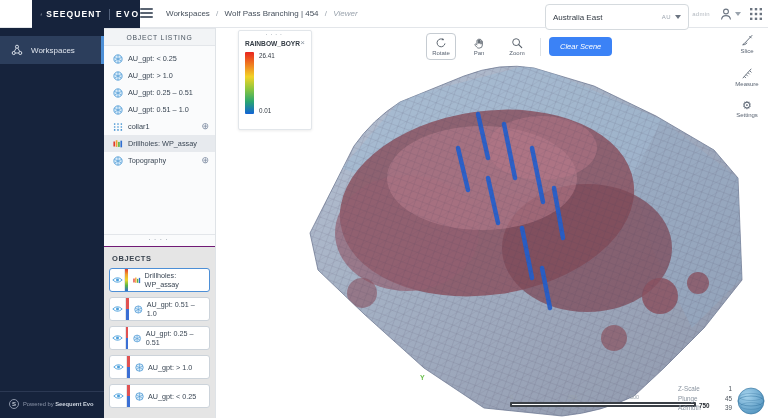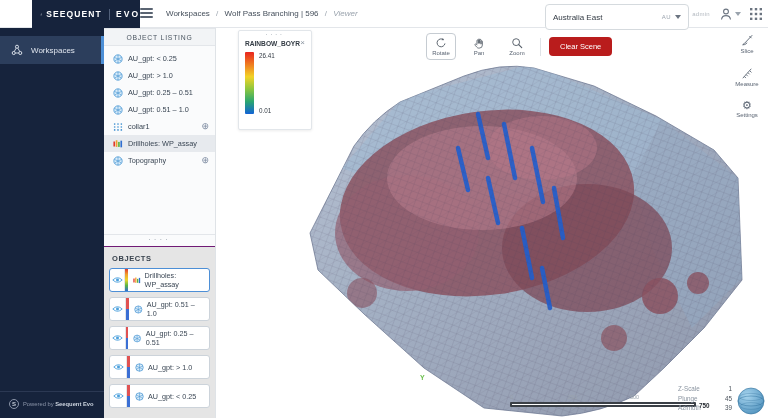--- a/index.html
+++ b/index.html
@@ -66,21 +66,21 @@
   .legend-body { position:relative; margin:5px 6px; }
   .legend-grad { width:9px; height:62px; background:linear-gradient(to bottom, #e8251f, #ef7c20, #f2d327, #8bc63f, #2aa670, #1262d6); border-radius:1px; }
   .legend-max { position:absolute; left:14px; top:0; font-size:6.3px; color:#333b44; }
   .legend-min { position:absolute; left:14px; bottom:0; font-size:6.3px; color:#333b44; }
 
   .view-toolbar { position:absolute; left:194px; top:5px; display:flex; align-items:center; gap:8px; z-index:10; }
   .tool-btn { display:flex; flex-direction:column; align-items:center; justify-content:center; width:30px; height:27px; cursor:pointer; border-radius:4px; }
   .tool-btn.active { border:1px solid #c6ccd2; background:#fff; }
   .tool-btn .t-label { font-size:6px; color:#5a6472; margin-top:1px; }
   .toolbar-sep { width:1px; height:18px; background:#dfe3e7; }
-  .clear-scene { background:#b91c1c; color:#fff; font-size:7.5px; padding:5px 11px; border-radius:4px; cursor:pointer; white-space:nowrap; }
+  .clear-scene { background:#3b82f6; color:#fff; font-size:7.5px; padding:5px 11px; border-radius:4px; cursor:pointer; white-space:nowrap;font-style:italic; }
 
   .side-tools { position:absolute; right:4px; top:6px; display:flex; flex-direction:column; gap:13px; z-index:10; }
   .side-tool { display:flex; flex-direction:column; align-items:center; cursor:pointer; width:34px; }
   .side-tool .t-label { font-size:6px; color:#5a6472; margin-top:1px; }
   .gear-glyph { font-size:11px; color:#5a6472; line-height:11px; }
 
   .scalebar { position:absolute; left:278px; top:366px; width:196px; z-index:10; }
   .scalebar-ticks { position:relative; height:8px; }
   .scalebar-ticks span { position:absolute; font-size:5.5px; color:#9aa3ad; }
   .scalebar-bar { position:relative; width:186px; height:5px; background:#3a3f46; border-radius:1px; }
@@ -110,21 +110,21 @@
       <span class="logo-product">EVO</span>
     </div>
     <div class="hamburger">
         <span></span>
         <span></span>
         <span></span>
       </div>
     <div class="breadcrumb">
       <span>Workspaces</span>
       <span class="sep">/</span>
-      <span>Wolf Pass Branching | 596</span>
+      <span>Wolf Pass Branching | 454</span>
       <span class="sep">/</span>
       <span class="muted">Viewer</span>
     </div>
     <div class="region-select">
       <span class="region-value">Australia East</span>
       <span class="region-code">AU</span>
       <span class="caret-down"></span>
     </div>
     <div class="user-area">
       <span class="user-label">admin</span>

